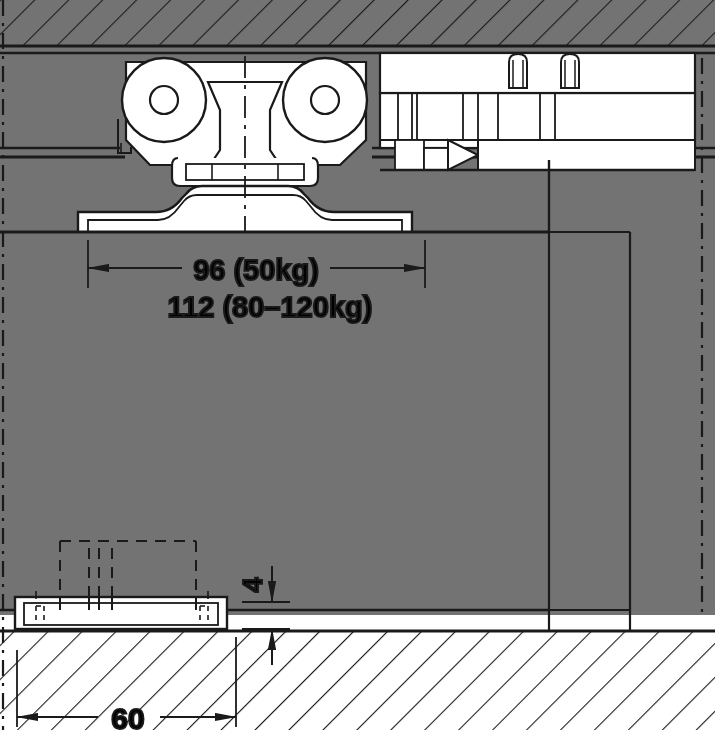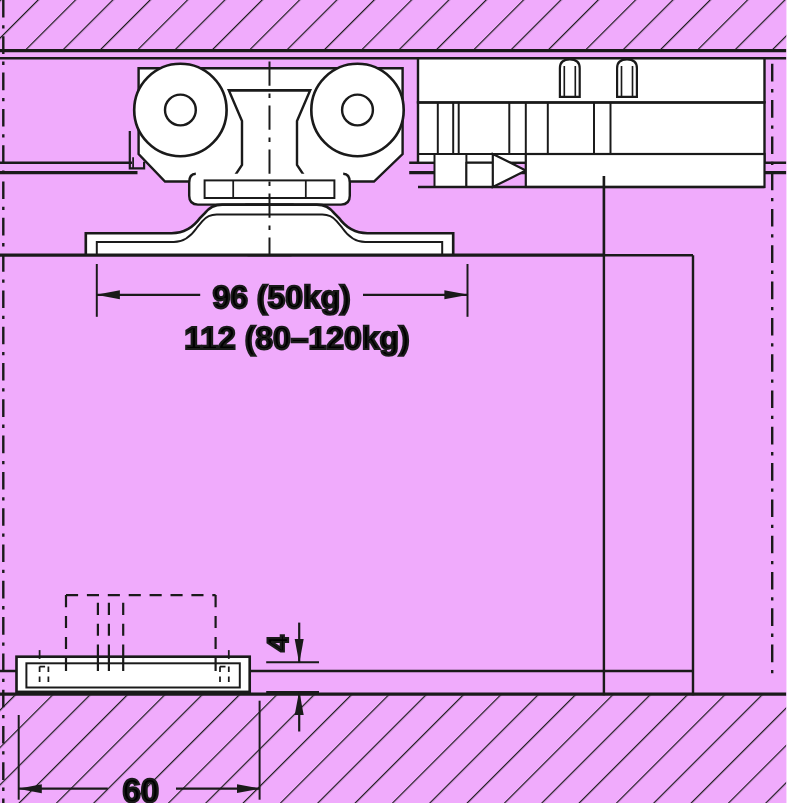--- a/index.html
+++ b/index.html
@@ -1,18 +1,18 @@
 <!DOCTYPE html>
 <html><head>
 <meta charset="utf-8">
 <style>
   html,body{margin:0;padding:0;background:#ffffff;}
   body{width:715px;height:730px;overflow:hidden;
        font-family:"Liberation Sans",sans-serif;}
-  #stage{position:relative;width:715px;height:730px;background:#f0abfc;}
+  #stage{position:relative;width:715px;height:615px;background:#737373;}
   svg{display:block;}
   .dimtext{font-family:"Liberation Sans",sans-serif;font-weight:bold;fill:#000;}
 </style>
 </head>
 <body>
 
 <div id="stage">
 <svg width="715" height="730" viewBox="0 0 715 730">
 
   <defs>

